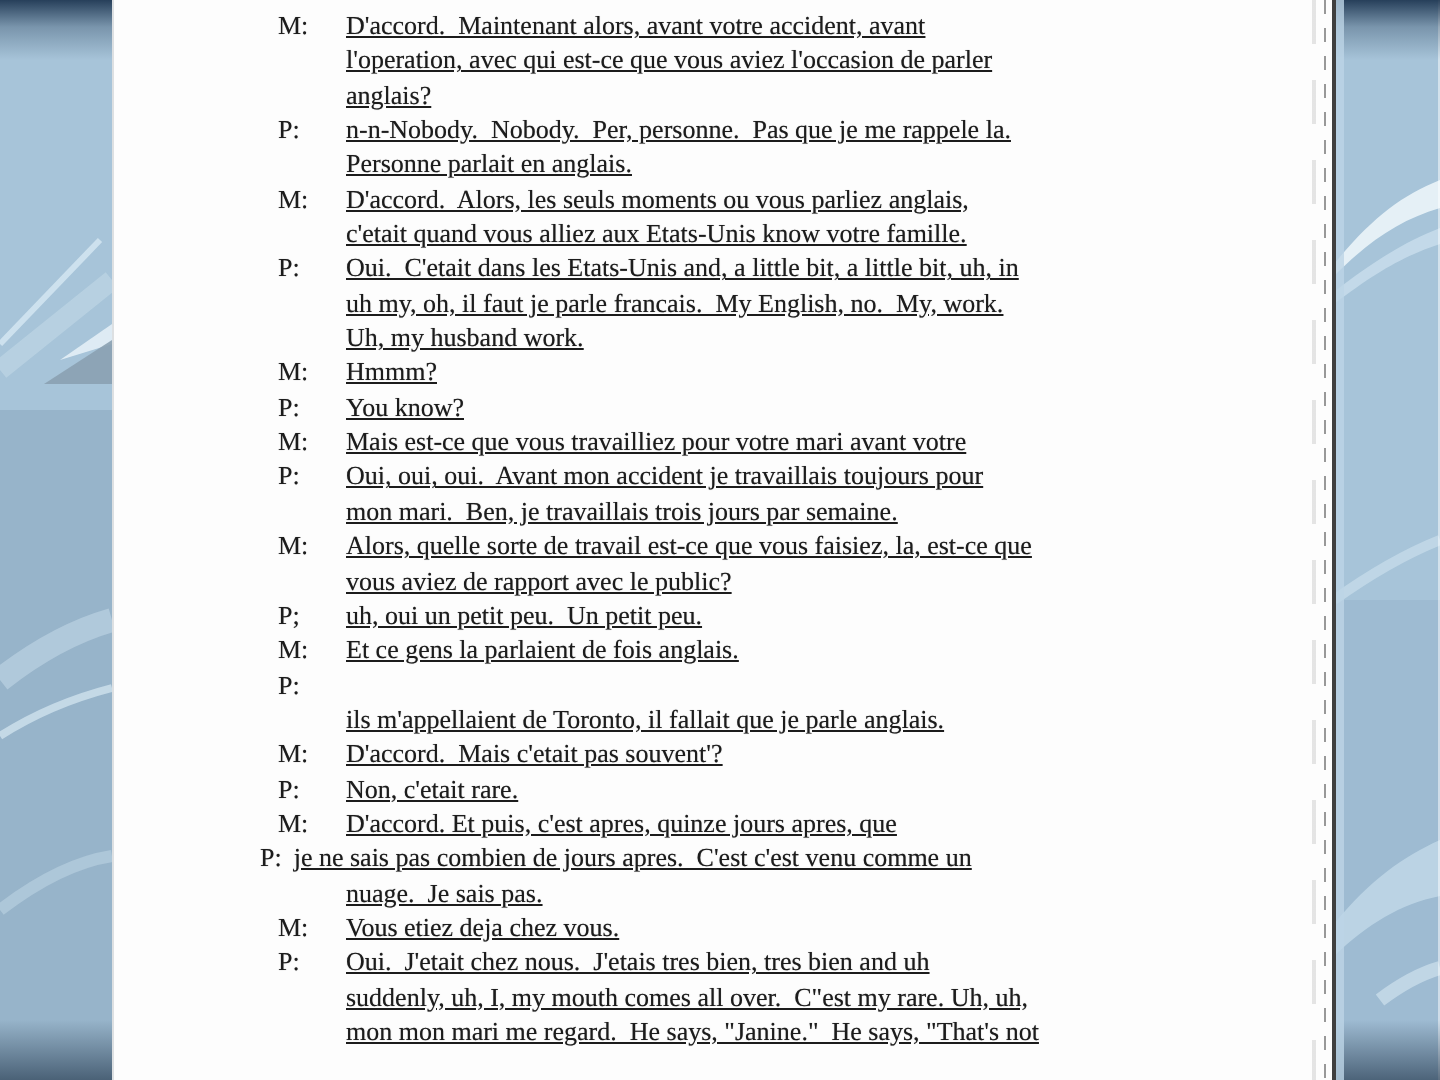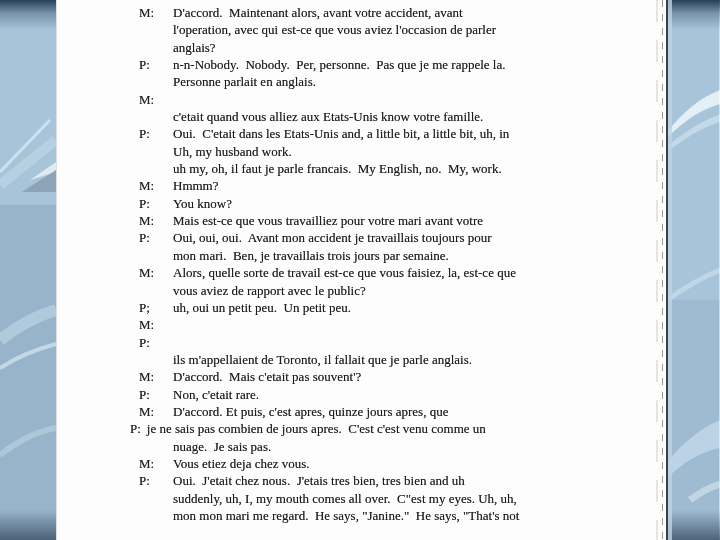--- a/index.html
+++ b/index.html
@@ -28,21 +28,21 @@
     background:repeating-linear-gradient(180deg,rgba(140,140,140,.22) 0 22px,rgba(140,140,140,0) 22px 40px);
   }
   .doc{
     position:absolute;inset:0;overflow:hidden;
     padding:4px 0 0 82px;
     font-size:13px;line-height:17.35px;color:#1c1c1c;
     text-shadow:0 0 .4px rgba(20,20,20,.55);
   }
   .line{display:flex;height:17.35px;align-items:baseline;}
   .lbl{flex:0 0 34px;width:34px;}
-  .txt{white-space:pre;}
+  .txt{white-space:pre;text-decoration:underline;}
   .line.outdent .lbl{flex:0 0 auto;width:auto;margin-left:-9px;padding-right:6px;}
 </style>
 </head>
 <body>
 
 <div class="stage">
 
   <svg class="bg-svg" width="720" height="540" viewBox="0 0 720 540" xmlns="http://www.w3.org/2000/svg">
 
     <rect x="0" y="205" width="56" height="335" fill="rgba(110,140,165,0.28)"></rect>
@@ -86,36 +86,37 @@
         <div class="line normal">
           <span class="lbl">P:</span>
           <span class="txt">n-n-Nobody.  Nobody.  Per, personne.  Pas que je me rappele la.</span>
         </div>
         <div class="line cont">
           <span class="lbl"></span>
           <span class="txt">Personne parlait en anglais.</span>
         </div>
         <div class="line normal">
           <span class="lbl">M:</span>
+          <span class="txt">D'accord.  Alors, les seuls moments ou vous parliez anglais,</span>
         </div>
         <div class="line cont">
           <span class="lbl"></span>
           <span class="txt">c'etait quand vous alliez aux Etats-Unis know votre famille.</span>
         </div>
         <div class="line normal">
           <span class="lbl">P:</span>
           <span class="txt">Oui.  C'etait dans les Etats-Unis and, a little bit, a little bit, uh, in</span>
         </div>
         <div class="line cont">
           <span class="lbl"></span>
+          <span class="txt">uh my, oh, il faut je parle francais.  My English, no.  My, work.</span>
+        </div>
+        <div class="line cont">
+          <span class="lbl"></span>
           <span class="txt">Uh, my husband work.</span>
-        </div>
-        <div class="line cont">
-          <span class="lbl"></span>
-          <span class="txt">uh my, oh, il faut je parle francais.  My English, no.  My, work.</span>
         </div>
         <div class="line normal">
           <span class="lbl">M:</span>
           <span class="txt">Hmmm?</span>
         </div>
         <div class="line normal">
           <span class="lbl">P:</span>
           <span class="txt">You know?</span>
         </div>
         <div class="line normal">
@@ -137,20 +138,21 @@
         <div class="line cont">
           <span class="lbl"></span>
           <span class="txt">vous aviez de rapport avec le public?</span>
         </div>
         <div class="line normal">
           <span class="lbl">P;</span>
           <span class="txt">uh, oui un petit peu.  Un petit peu.</span>
         </div>
         <div class="line normal">
           <span class="lbl">M:</span>
+          <span class="txt">Et ce gens la parlaient de fois anglais.</span>
         </div>
         <div class="line normal">
           <span class="lbl">P:</span>
         </div>
         <div class="line cont">
           <span class="lbl"></span>
           <span class="txt">ils m'appellaient de Toronto, il fallait que je parle anglais.</span>
         </div>
         <div class="line normal">
           <span class="lbl">M:</span>
@@ -175,21 +177,21 @@
         <div class="line normal">
           <span class="lbl">M:</span>
           <span class="txt">Vous etiez deja chez vous.</span>
         </div>
         <div class="line normal">
           <span class="lbl">P:</span>
           <span class="txt">Oui.  J'etait chez nous.  J'etais tres bien, tres bien and uh</span>
         </div>
         <div class="line cont">
           <span class="lbl"></span>
-          <span class="txt">suddenly, uh, I, my mouth comes all over.  C"est my eyes. Uh, uh,</span>
+          <span class="txt">suddenly, uh, I, my mouth comes all over.  C"est my rare. Uh, uh,</span>
         </div>
         <div class="line cont">
           <span class="lbl"></span>
           <span class="txt">mon mon mari me regard.  He says, "Janine."  He says, "That's not</span>
         </div>
       </div>
     <div class="artifact-smudge"></div>
     <div class="artifact-dash"></div>
   </div>
 

